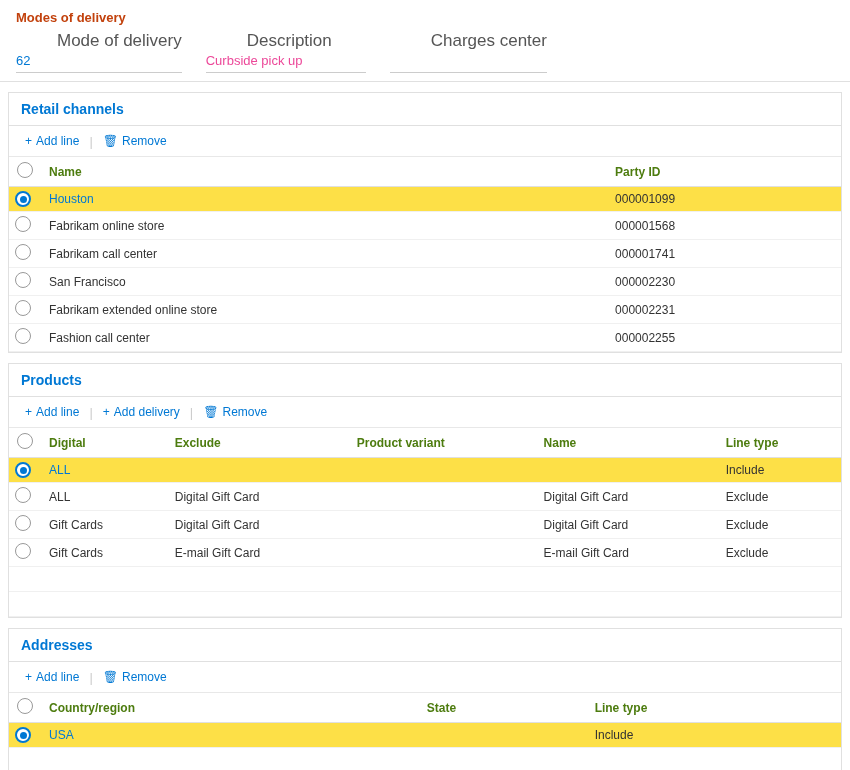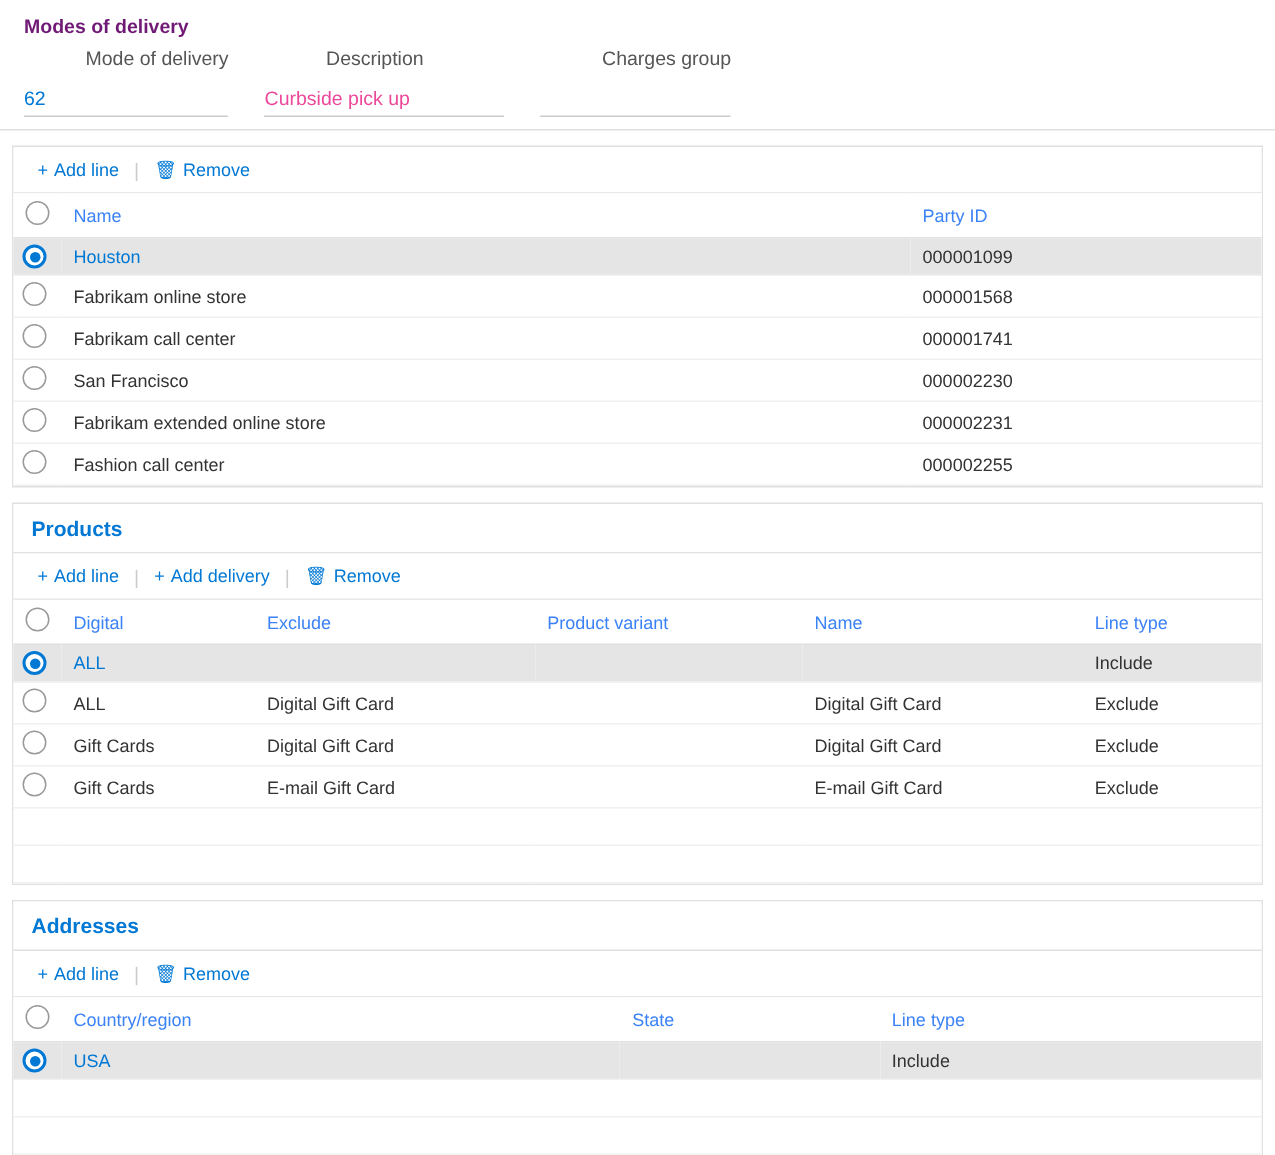--- a/index.html
+++ b/index.html
@@ -16,37 +16,37 @@
       overflow: hidden;
     }
     
     .modes-section {
       padding: 10px 16px 8px 16px;
       border-bottom: 1px solid #e0e0e0;
     }
     .modes-section .section-title {
       font-size: 13px;
       font-weight: 600;
-      color: #701a75;
+      color: #c2410c;
       margin-bottom: 6px;
     }
     .form-row {
       display: flex;
       align-items: flex-end;
       gap: 0;
     }
     .form-field {
       display: flex;
       flex-direction: column;
       margin-right: 24px;
     }
     .form-field label {
-      font-size: 13px;
+      font-size: 17px;
       color: #555;
-      margin-bottom: 12px;
+      margin-bottom: 2px;
       padding-left: 41px;
     }
     .form-field .field-value {
       font-size: 13px;
       color: #0078d4;
       border-bottom: 1px solid #ccc;
       padding-bottom: 4px;
       min-width: 60px;
     }
     .form-field .field-value.text {
@@ -102,33 +102,33 @@
     
     .data-table {
       width: 100%;
       border-collapse: collapse;
       background: #fff;
     }
     .data-table thead tr th {
       padding: 5px 8px;
       text-align: left;
       font-size: 12px;
-      font-weight: 400;
-      color: #3b82f6;
+      font-weight: 700;
+      color: #4d7c0f;
       border-bottom: 1px solid #e0e0e0;
       background: #fff;
     }
     .data-table tbody tr td {
       padding: 5px 8px;
       font-size: 12px;
       border-bottom: 1px solid #f0f0f0;
       color: #333;
     }
     .data-table tbody tr.selected td {
-      background: #e5e5e5;
+      background: #fde047;
     }
     .data-table tbody tr.selected td.link-cell {
       color: #0078d4;
     }
     .row-radio {
       width: 16px;
       height: 16px;
       border: 1px solid #999;
       border-radius: 50%;
       display: inline-flex;
@@ -177,27 +177,30 @@
     <div class="form-row">
       <div class="form-field">
         <label>Mode of delivery</label>
         <div class="field-value link-cell">62</div>
       </div>
       <div class="form-field">
         <label>Description</label>
         <div class="field-value text">Curbside pick up</div>
       </div>
       <div class="form-field">
-        <label>Charges group</label>
+        <label>Charges center</label>
         <div class="field-value empty">&nbsp;</div>
       </div>
     </div>
   </div>
 
   <div class="panel">
+    <div class="panel-header">
+      <span class="panel-title">Retail channels</span>
+    </div>
     <div class="toolbar">
       <button class="toolbar-btn">
         <span>+</span>
         <span>Add line</span>
       </button>
       <span class="toolbar-sep">|</span>
       <button class="toolbar-btn">
         <span>🗑</span>
         <span>Remove</span>
       </button>

